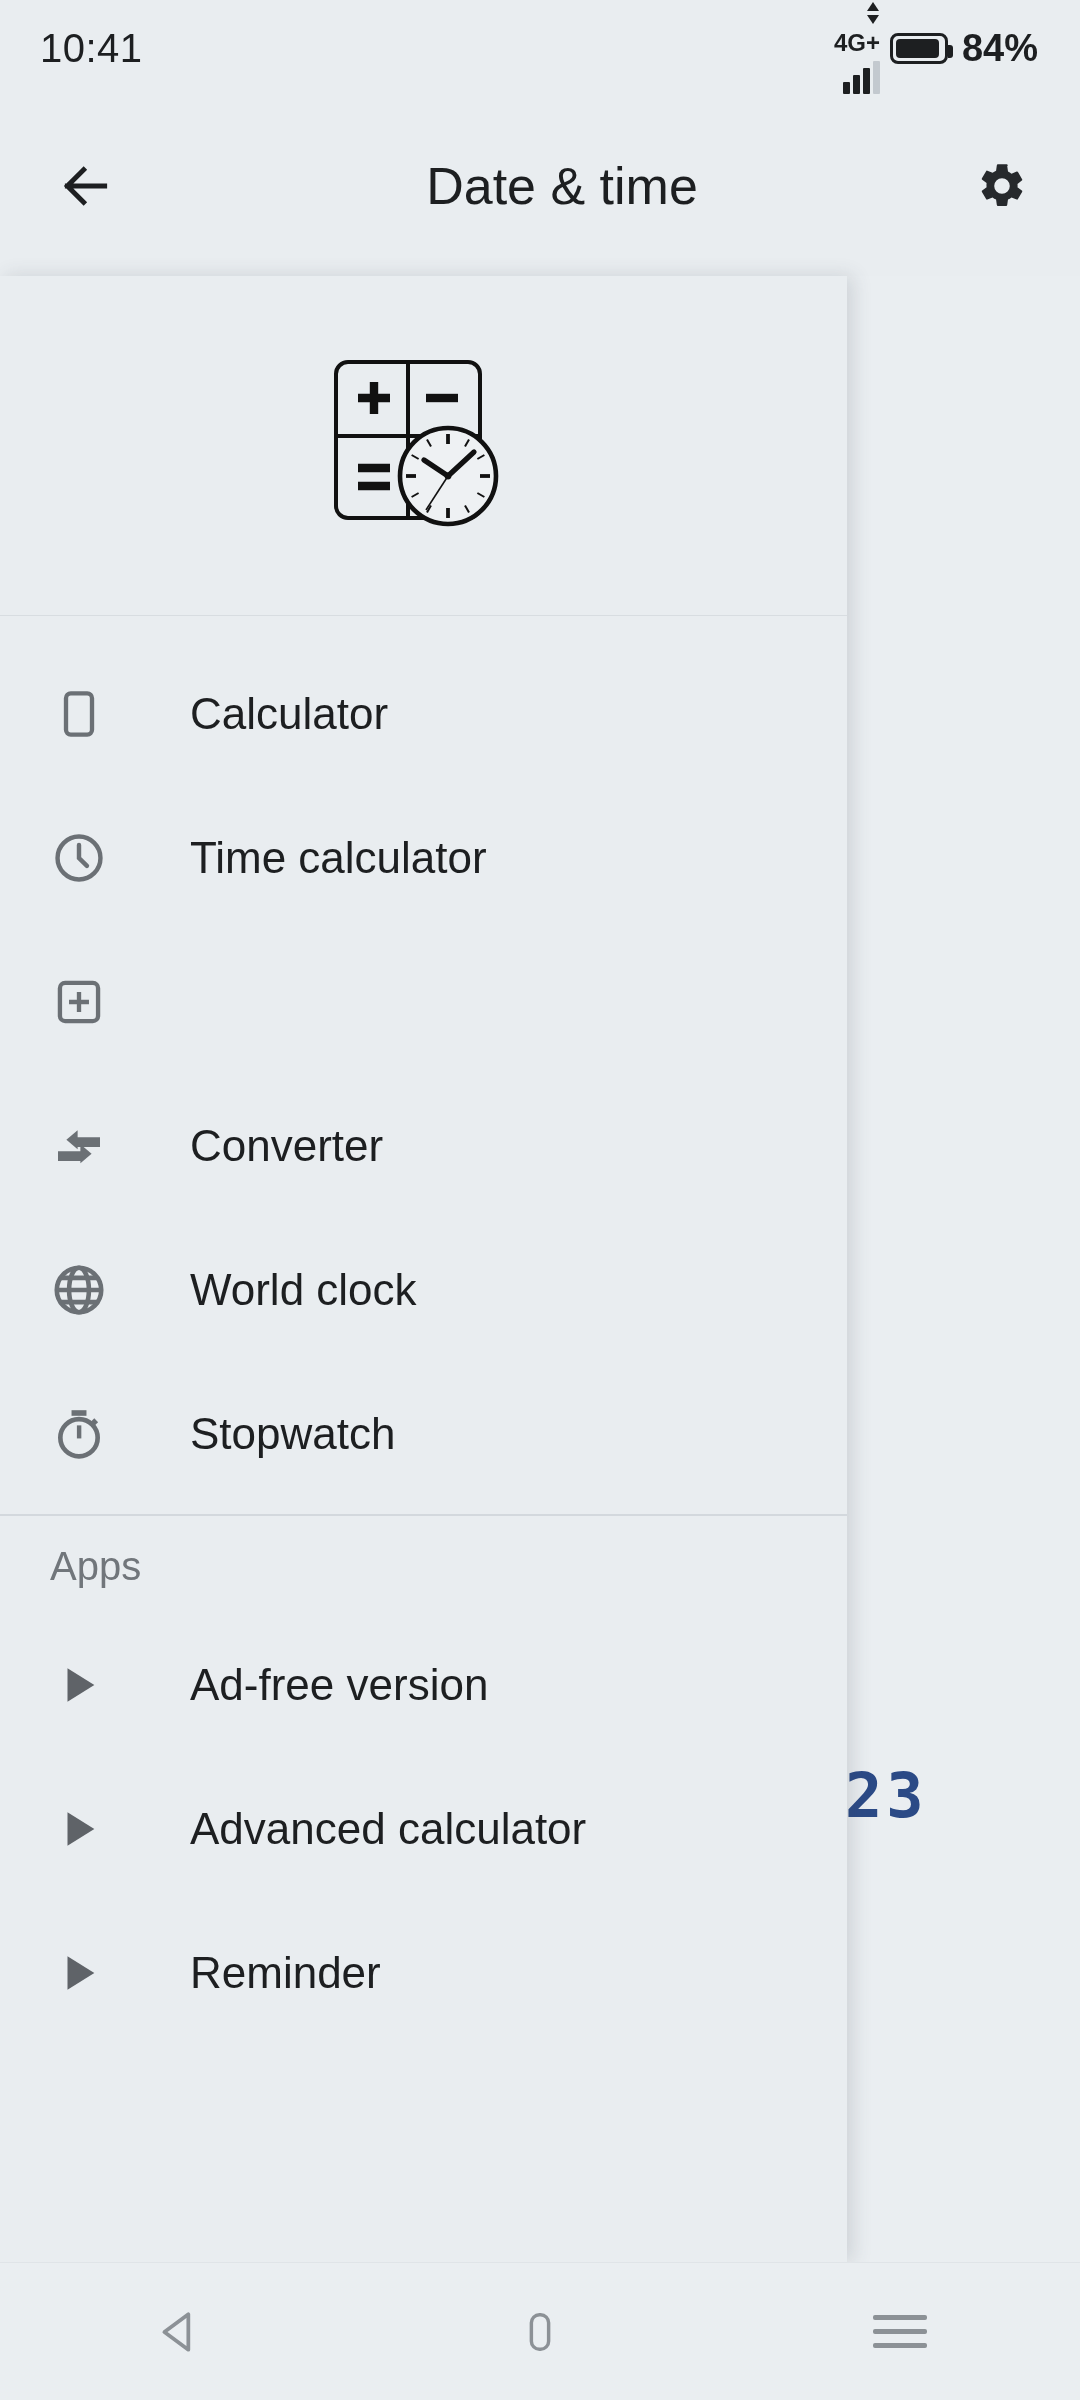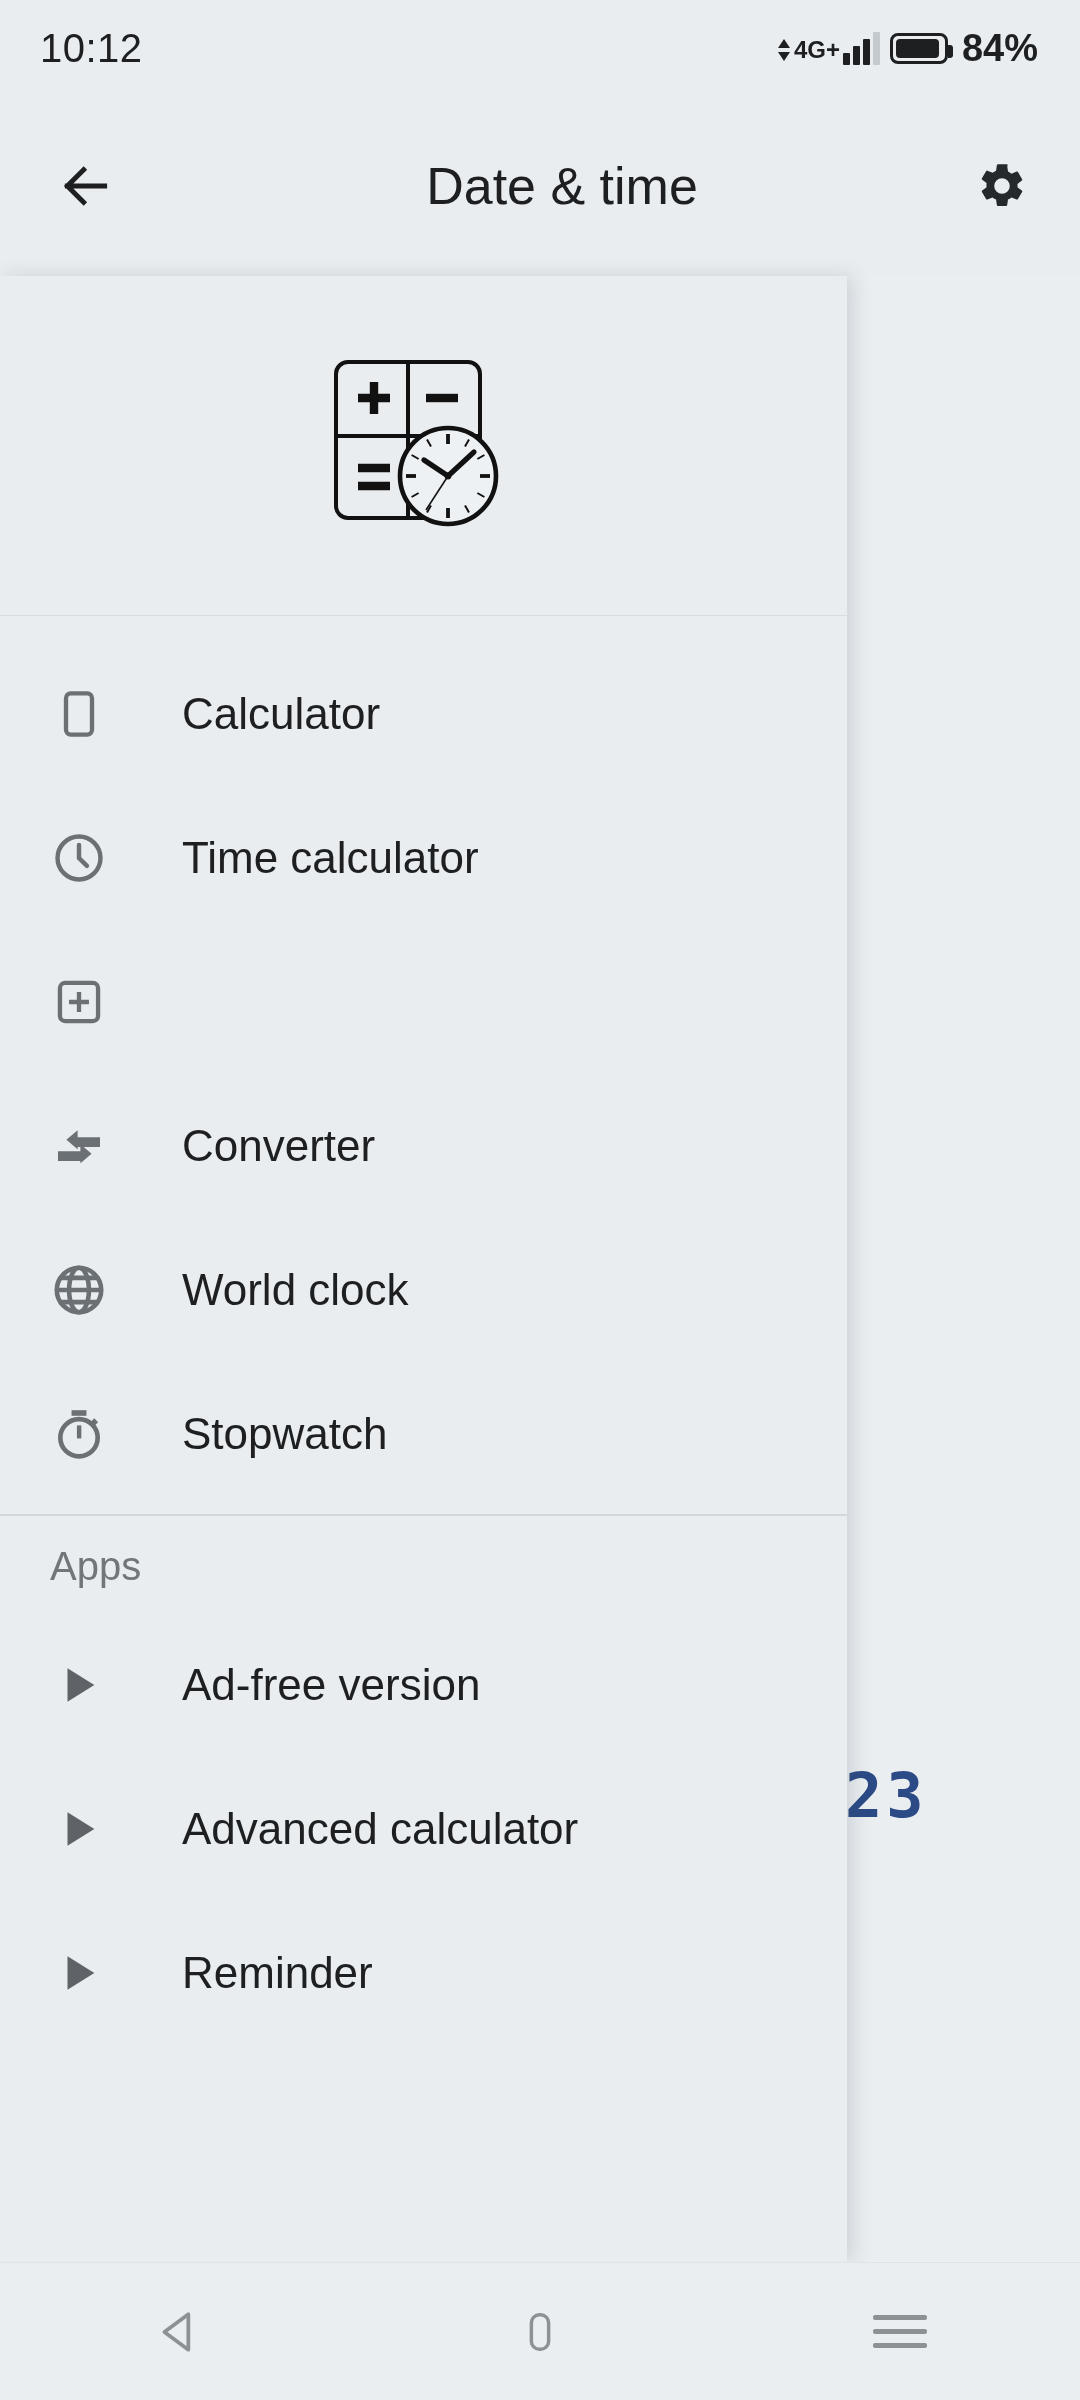--- a/index.html
+++ b/index.html
@@ -14,21 +14,21 @@
 
   
   #status-bar {
     position:absolute; top:0; left:0; width:1080px; height:96px;
     display:flex; align-items:center; justify-content:space-between;
     padding:0 42px 0 40px;
     background:#e9edf0;
   }
   #status-clock { font-size:40px; font-weight:400; letter-spacing:.5px; color:#1d1f21; }
   #status-right { display:flex; align-items:center; gap:10px; }
-  .net-group { display:flex; align-items:flex-end; gap:3px; }
+  .net-group { display:flex; align-items:flex-end; gap:3px;flex-direction:column; }
   .updown { display:flex; flex-direction:column; gap:2px; align-items:center; margin-bottom:4px; }
   .net-label { font-size:24px; font-weight:700; line-height:1; margin-bottom:3px; color:#1d1f21; }
   .bars { display:flex; align-items:flex-end; gap:3px; }
   .bars i { display:block; width:7px; background:#1d1f21; border-radius:1px; }
   .bars i.b1{height:12px;} .bars i.b2{height:19px;} .bars i.b3{height:26px;}
   .bars i.b4{height:33px;background:#c3c9cf;}
   .battery { position:relative; width:58px; height:31px; border:3.5px solid #1d1f21; border-radius:8px; }
   .battery::after{content:"";position:absolute;right:-8px;top:9px;width:5px;height:13px;background:#1d1f21;border-radius:0 3px 3px 0;}
   .battery-fill { position:absolute; top:3px; left:3px; bottom:3px; background:#1d1f21; border-radius:4px; }
   #battery-pct { font-size:38px; font-weight:700; color:#1d1f21; margin-left:4px; }
@@ -63,41 +63,41 @@
     overflow:hidden;
   }
   #drawer-header {
     height:340px; display:flex; align-items:center; justify-content:center;
     border-bottom:1.5px solid #d8dde1;
   }
   .drawer-section { padding:26px 0 8px 0; }
   .drawer-divider { height:1.5px; background:#d3d8dd; }
 
   .nav-item {
-    display:flex; align-items:center; height:144px; padding-left:40px;
+    display:flex; align-items:center; height:144px; padding-left:40px;gap:8px;
   }
   .nav-icon { width:78px; display:flex; align-items:center; justify-content:center; flex:0 0 78px; }
   .nav-label { font-size:44px; font-weight:400; color:#1d1f21; margin-left:64px; white-space:nowrap; }
 
   #apps-header { font-size:40px; color:#71767b; padding:28px 0 24px 50px; }
 
   
   #system-nav {
     position:absolute; left:0; top:2262px; width:1080px; height:138px;
     background:#eaeef1; display:flex; align-items:center; justify-content:space-around;
     border-top:1.5px solid #e0e4e8;
   }
   .sys-btn { width:120px; height:100px; display:flex; align-items:center; justify-content:center; }
   .recents-icon span { display:block; width:54px; height:5px; background:#8c9196; border-radius:2px; margin:9px 0; }
 </style>
 </head>
 <body>
 
 <div id="status-bar">
-  <div id="status-clock">10:12</div>
+  <div id="status-clock">10:41</div>
   <div id="status-right">
     <div class="net-group">
       <div class="updown">
         <svg width="14" height="10" viewBox="0 0 14 10">
             <polygon points="7,0 13,9 1,9" fill="#1d1f21"></polygon>
           </svg>
         <svg width="14" height="10" viewBox="0 0 14 10">
             <polygon points="7,10 1,1 13,1" fill="#1d1f21"></polygon>
           </svg>
       </div>

